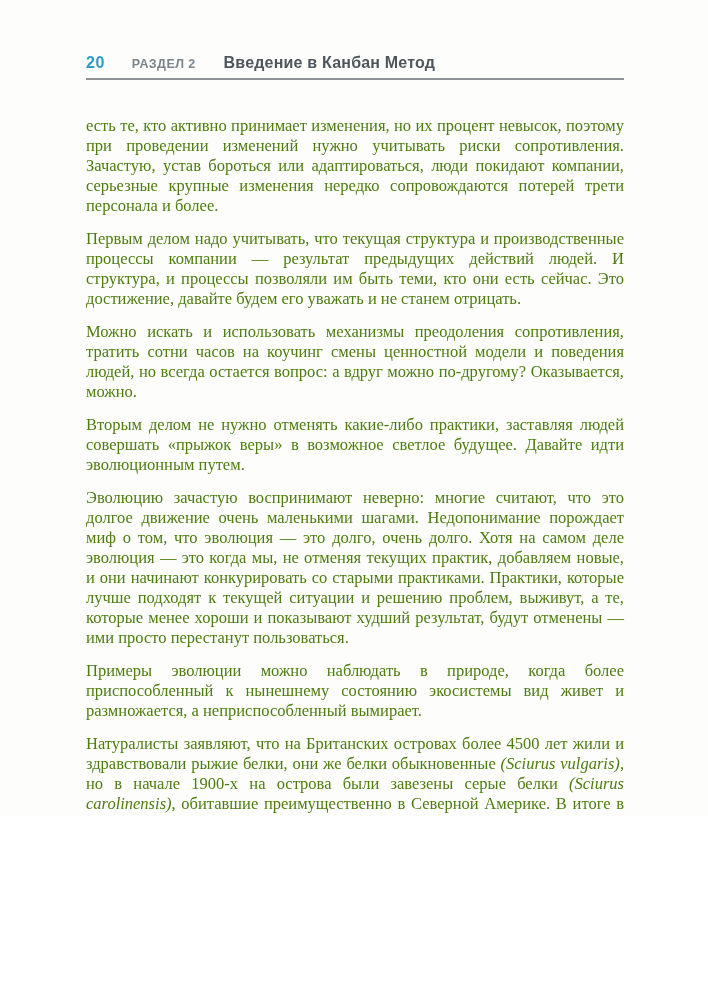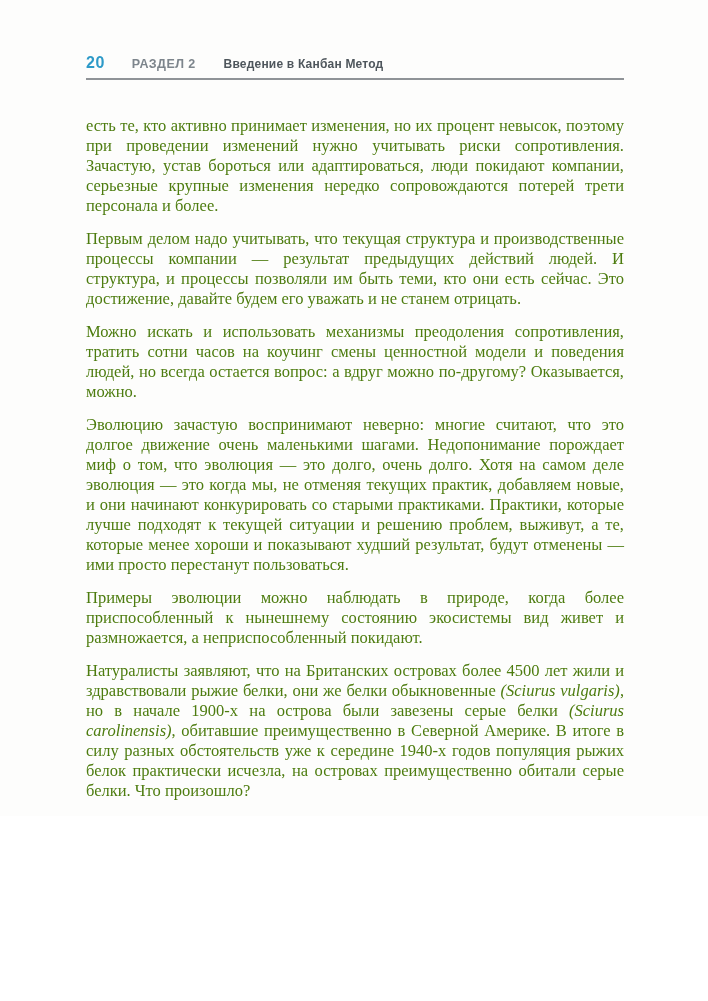--- a/index.html
+++ b/index.html
@@ -36,21 +36,21 @@
   }
   .section-label {
     color: #7d858c;
     font-size: 12.5px;
     letter-spacing: 0.4px;
     margin-right: 28px;
     white-space: nowrap;
   }
   .section-title {
     color: #4e565c;
-    font-size: 12px;
+    font-size: 16px;
     letter-spacing: 0.2px;
     white-space: nowrap;
   }
   .header-rule {
     margin-top: 6px;
     height: 2px;
     background: #8f9397;
     border: none;
   }
   
@@ -84,18 +84,19 @@
       <span class="section-label">РАЗДЕЛ 2</span>
       <span class="section-title">Введение в Канбан Метод</span>
     </div>
     <div class="header-rule"></div>
   </div>
 
   <div class="content" id="content">
       <p><span>есть те, кто активно принимает изменения, но их процент невысок, поэтому при проведении изменений нужно учитывать риски сопротивления. Зачастую, устав бороться или адаптироваться, люди покидают компании, серьезные крупные изменения нередко сопровождаются потерей трети персонала и более.</span></p>
       <p><span>Первым делом надо учитывать, что текущая структура и производственные процессы компании — результат предыдущих действий людей. И структура, и процессы позволяли им быть теми, кто они есть сейчас. Это достижение, давайте будем его уважать и не станем отрицать.</span></p>
       <p><span>Можно искать и использовать механизмы преодоления сопротивления, тратить сотни часов на коучинг смены ценностной модели и поведения людей, но всегда остается вопрос: а вдруг можно по-другому? Оказывается, можно.</span></p>
+      <p><span>Вторым делом не нужно отменять какие-либо практики, заставляя людей совершать «прыжок веры» в возможное светлое будущее. Давайте идти эволюционным путем.</span></p>
       <p><span>Эволюцию зачастую воспринимают неверно: многие считают, что это долгое движение очень маленькими шагами. Недопонимание порождает миф о том, что эволюция — это долго, очень долго. Хотя на самом деле </span><span class="seg-bold">эволюция — это когда мы, не отменяя текущих практик, добавляем новые, и они начинают конкурировать со старыми практиками</span><span>. Практики, которые лучше подходят к текущей ситуации и решению проблем, выживут, а те, которые менее хороши и показывают худший результат, будут отменены — ими просто перестанут пользоваться.</span></p>
-      <p><span>Примеры эволюции можно наблюдать в природе, когда более приспособленный к нынешнему состоянию экосистемы вид живет и размножается, а неприспособленный покидают.</span></p>
+      <p><span>Примеры эволюции можно наблюдать в природе, когда более приспособленный к нынешнему состоянию экосистемы вид живет и размножается, а неприспособленный вымирает.</span></p>
       <p><span>Натуралисты заявляют, что на Британских островах более 4500 лет жили и здравствовали рыжие белки, они же белки обыкновенные </span><span class="seg-italic">(Sciurus vulgaris)</span><span>, но в начале 1900-х на острова были завезены серые белки </span><span class="seg-italic">(Sciurus carolinensis)</span><span>, обитавшие преимущественно в Северной Америке. В итоге в силу разных обстоятельств уже к середине 1940-х годов популяция рыжих белок практически исчезла, на островах преимущественно обитали серые белки. Что произошло?</span></p>
     </div>
 
 </div>
 
 </body></html>

